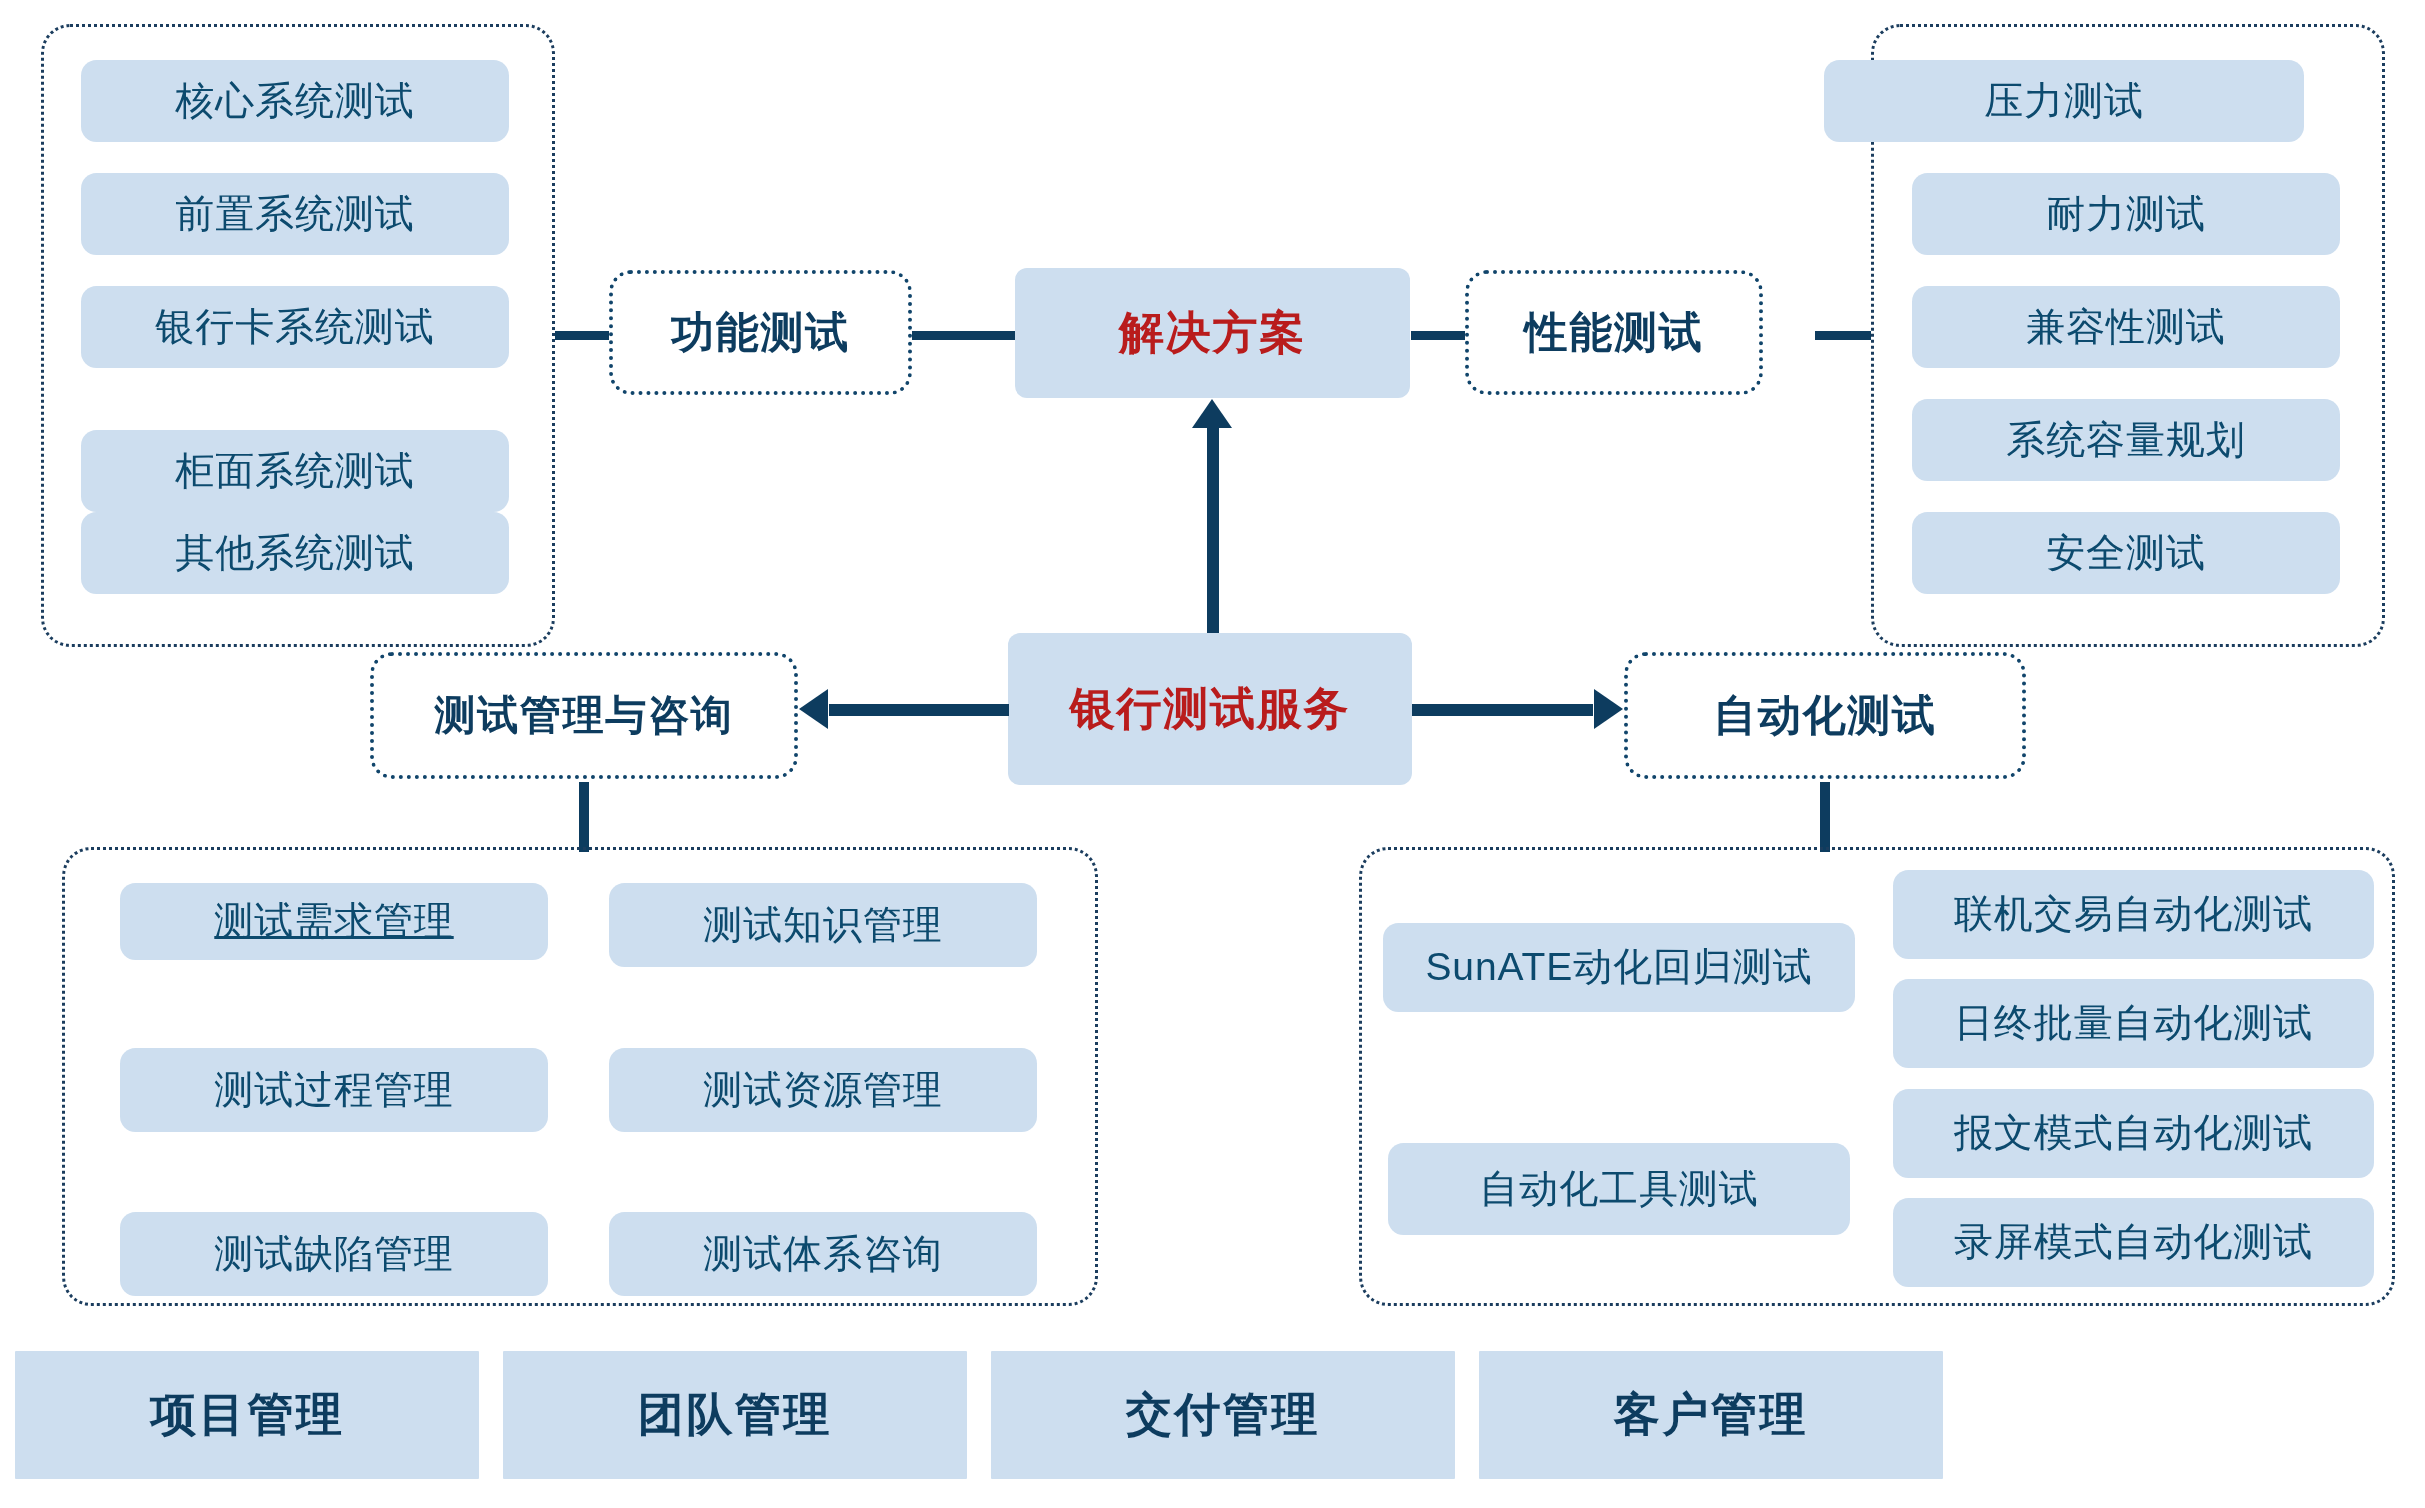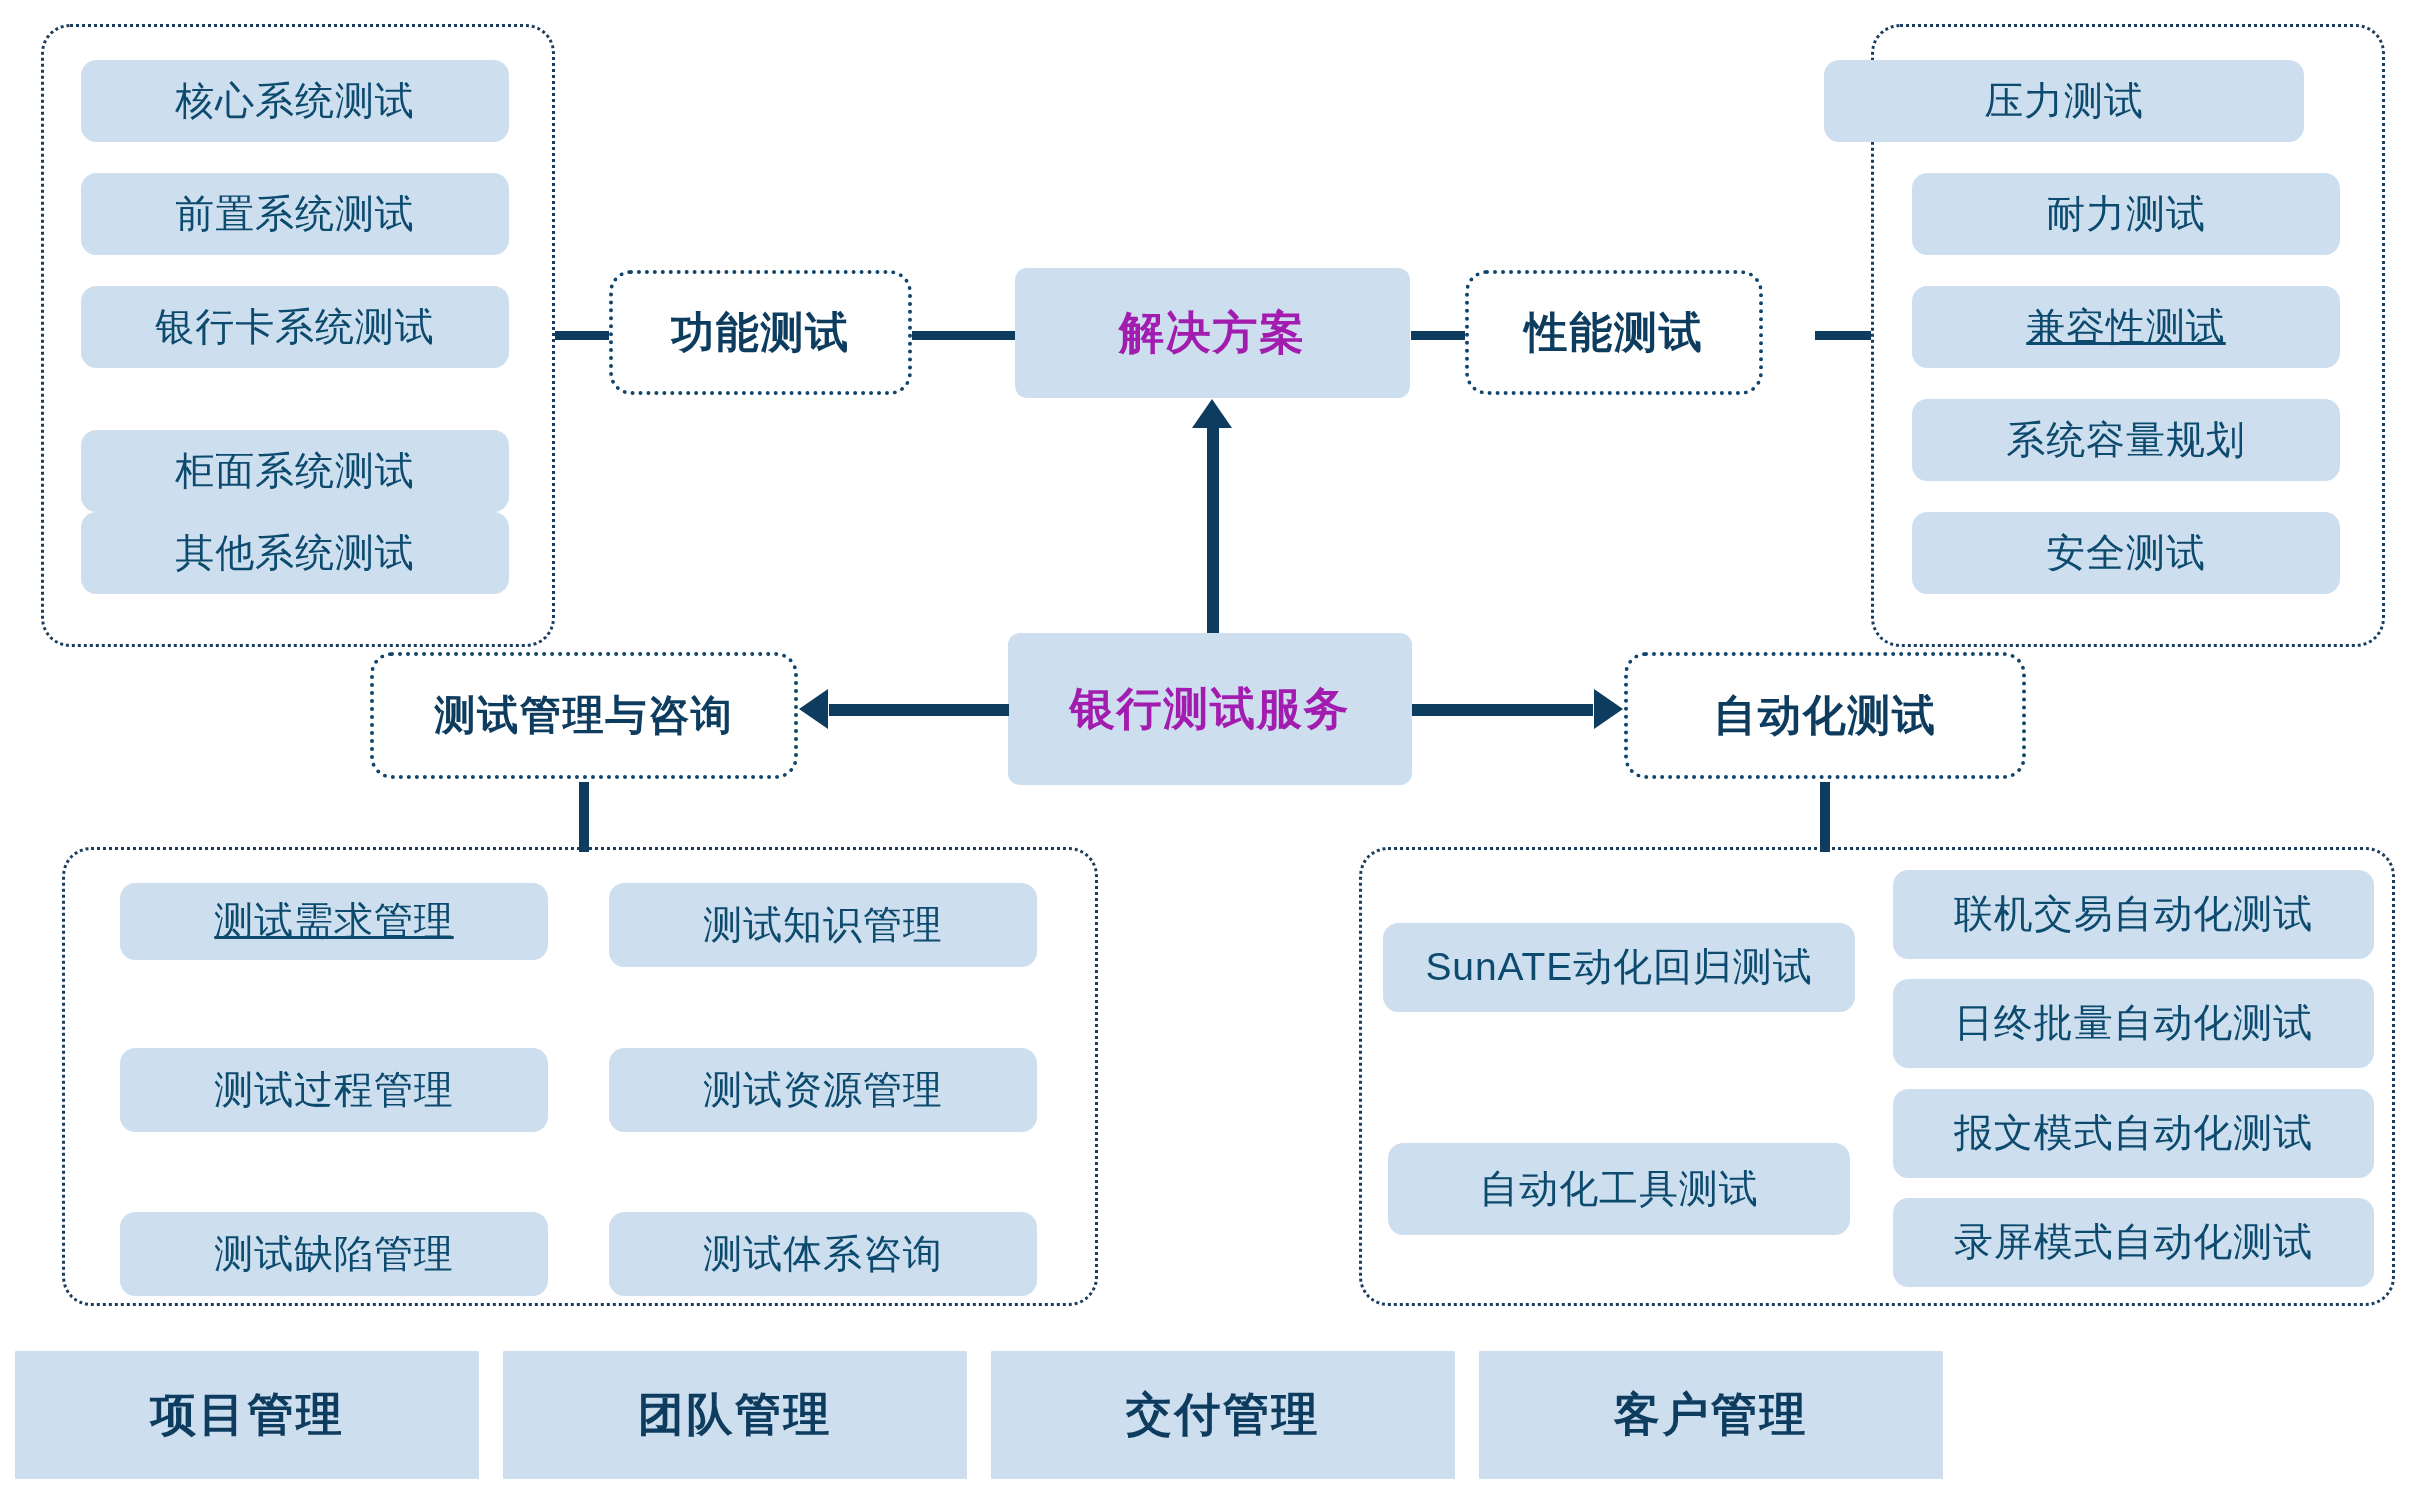--- a/index.html
+++ b/index.html
@@ -47,21 +47,21 @@
     background:#ffffff;
   }
 
   
   .node-filled{
     position:absolute;
     background:#cddeef;
     border-radius:12px;
     box-sizing:border-box;
     display:flex;align-items:center;justify-content:center;
-    color:#a21caf;
+    color:#b91c1c;
     font-weight:bold;
     font-size:45px;
     letter-spacing:1.7px;
     white-space:nowrap;
   }
 
   
   .foot-chip{
     position:absolute;
     background:#cddeef;
@@ -122,21 +122,21 @@
   <div class="conn-h" style="left:1411px;top:331px;width:91px;"></div>
 
   <div class="node-dotted" style="left:1465px;top:270px;width:298px;height:125px;">性能测试</div>
 
   <div class="conn-h" style="left:1815px;top:331px;width:56px;"></div>
 
   <div class="group" style="left:1871px;top:24px;width:514px;height:623px;"></div>
 
   <div class="chip" style="left:1824px;top:60px;width:480px;height:82px;">压力测试</div>
   <div class="chip" style="left:1912px;top:173px;width:428px;height:82px;">耐力测试</div>
-  <div class="chip" style="left:1912px;top:286px;width:428px;height:82px;text-decoration:underline;">兼容性测试</div>
+  <div class="chip" style="left:1912px;top:286px;width:428px;height:82px;">兼容性测试</div>
   <div class="chip" style="left:1912px;top:399px;width:428px;height:82px;">系统容量规划</div>
   <div class="chip" style="left:1912px;top:512px;width:428px;height:82px;">安全测试</div>
 
   <div class="arrow-line-v" style="left:1207px;top:428px;height:205px;"></div>
   <div class="arrow-head up" style="left:1192px;top:399px;"></div>
 
   <div class="node-filled" style="left:1008px;top:633px;width:404px;height:152px;">银行测试服务</div>
 
   <div class="arrow-line-h" style="left:829px;top:704px;width:180px;"></div>
   <div class="arrow-head left" style="left:799px;top:689px;"></div>

